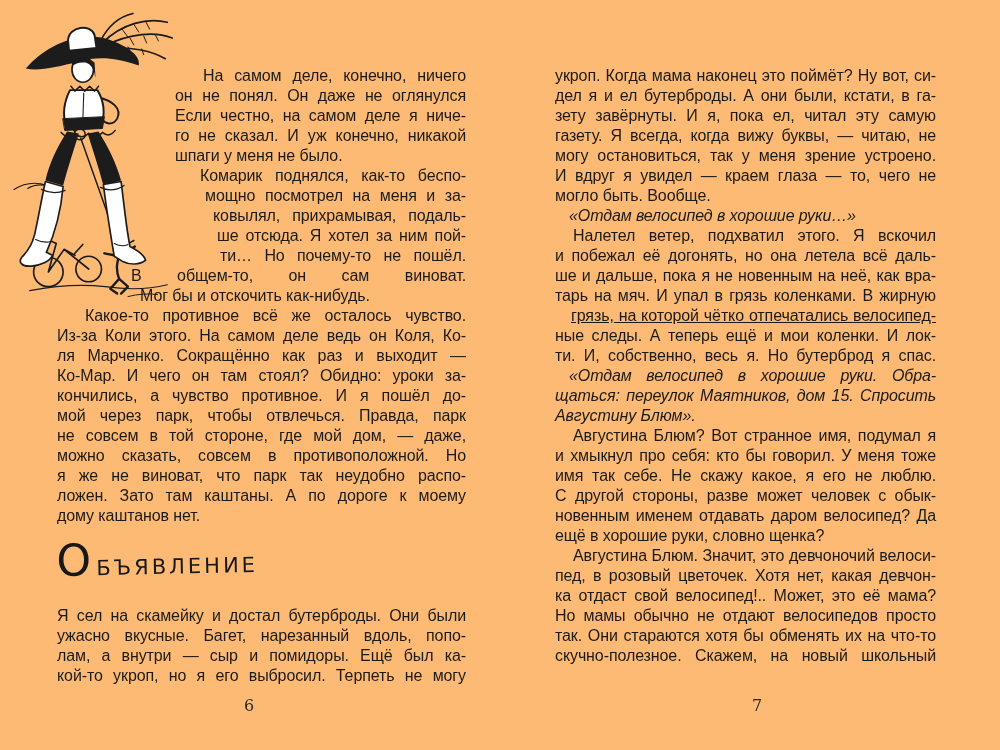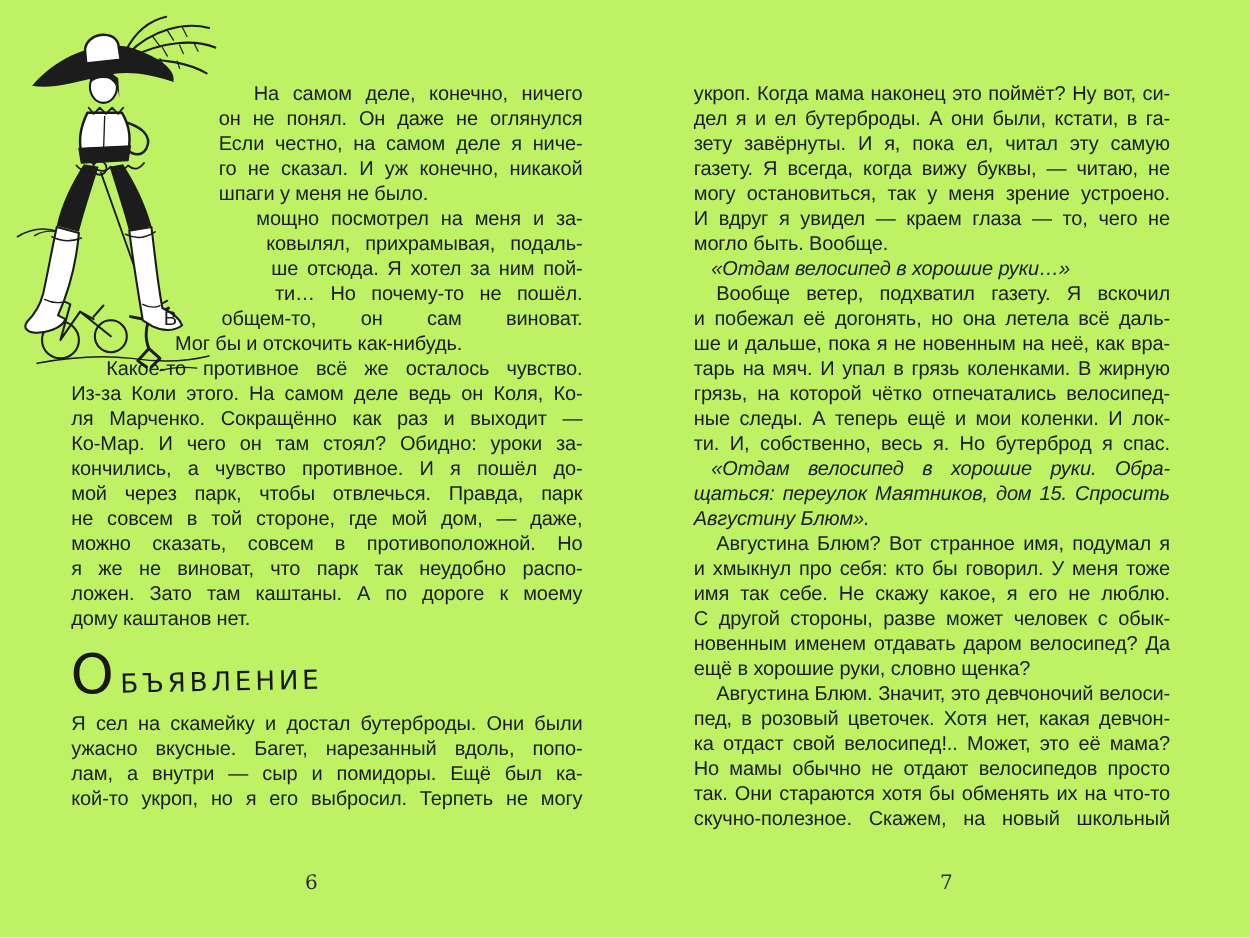--- a/index.html
+++ b/index.html
@@ -1,34 +1,34 @@
 <!DOCTYPE html>
 <html><head>
 <meta charset="utf-8">
 <style>
   html,body{margin:0;padding:0;background:#fff;}
   .spread{
-    position:relative;width:1000px;height:750px;background:#bef264;overflow:hidden;
+    position:relative;width:1000px;height:750px;background:#fdba74;overflow:hidden;
     color:#1b1b1b;font-family:"Liberation Sans",sans-serif;
   }
   .page{position:absolute;top:66px;}
   #page-left{left:57px;width:409px;}
   #page-right{left:555px;width:381px;}
   .line{line-height:20px;font-size:16px;letter-spacing:-0.1px;}
   .line.j{text-align:justify;text-align-last:justify;}
   .line.l{text-align:left;text-align-last:left;}
   .sec.it .line{font-style:italic;}
   .chapter-heading{
     display:block;margin:10px 0 0 0;height:50px;line-height:50px;
     font-family:"DejaVu Sans",sans-serif;text-transform:uppercase;
     font-size:21px;letter-spacing:3px;color:#181818;transform:rotate(-1.2deg);
     transform-origin:left bottom;
   }
   .chapter-heading::first-letter{font-size:44px;letter-spacing:5px;}
-  .sec.after-heading{margin-top:4px;}
+  .sec.after-heading{margin-top:20px;}
   .folio{
     position:absolute;top:696px;width:22px;text-align:center;
     font-family:"DejaVu Serif",serif;font-size:16px;color:#2a2a2a;
   }
   #folio-left{left:238px;}
   #folio-right{left:746px;}
   .illustration{position:absolute;left:12px;top:4px;width:172px;height:302px;}
 </style>
 </head>
 <body>
@@ -101,20 +101,21 @@
 
   <div class="page" id="page-left">
       <div class="sec">
         <div class="line j" style="margin-left: 146px;">На самом деле, конечно, ничего</div>
         <div class="line j" style="margin-left: 118px;">он не понял. Он даже не оглянулся</div>
         <div class="line j" style="margin-left: 118px;">Если честно, на самом деле я ниче-</div>
         <div class="line j" style="margin-left: 118px;">го не сказал. И уж конечно, никакой</div>
         <div class="line l" style="margin-left: 118px;">шпаги у меня не было.</div>
       </div>
       <div class="sec">
+        <div class="line j" style="margin-left: 143px;">Комарик поднялся, как-то беспо-</div>
         <div class="line j" style="margin-left: 148px;">мощно посмотрел на меня и за-</div>
         <div class="line j" style="margin-left: 156px;">ковылял, прихрамывая, подаль-</div>
         <div class="line j" style="margin-left: 160px;">ше отсюда. Я хотел за ним пой-</div>
         <div class="line j" style="margin-left: 163px;">ти… Но почему-то не пошёл.</div>
         <div class="line j" style="margin-left: 74px;">В общем-то, он сам виноват.</div>
         <div class="line l" style="margin-left: 83px;">Мог бы и отскочить как-нибудь.</div>
       </div>
       <div class="sec">
         <div class="line j" style="margin-left: 28px;">Какое-то противное всё же осталось чувство.</div>
         <div class="line j" style="margin-left: 0px;">Из-за Коли этого. На самом деле ведь он Коля, Ко-</div>
@@ -143,25 +144,25 @@
         <div class="line j" style="margin-left: 0px;">зету завёрнуты. И я, пока ел, читал эту самую</div>
         <div class="line j" style="margin-left: 0px;">газету. Я всегда, когда вижу буквы, — читаю, не</div>
         <div class="line j" style="margin-left: 0px;">могу остановиться, так у меня зрение устроено.</div>
         <div class="line j" style="margin-left: 0px;">И вдруг я увидел — краем глаза — то, чего не</div>
         <div class="line l" style="margin-left: 0px;">могло быть. Вообще.</div>
       </div>
       <div class="sec it">
         <div class="line l" style="margin-left: 14px;">«Отдам велосипед в хорошие руки…»</div>
       </div>
       <div class="sec">
-        <div class="line j" style="margin-left: 18px;">Вообще ветер, подхватил газету. Я вскочил</div>
+        <div class="line j" style="margin-left: 18px;">Налетел ветер, подхватил этого. Я вскочил</div>
         <div class="line j" style="margin-left: 0px;">и побежал её догонять, но она летела всё даль-</div>
         <div class="line j" style="margin-left: 0px;">ше и дальше, пока я не новенным на неё, как вра-</div>
         <div class="line j" style="margin-left: 0px;">тарь на мяч. И упал в грязь коленками. В жирную</div>
-        <div class="line j" style="margin-left: 0px;">грязь, на которой чётко отпечатались велосипед-</div>
+        <div class="line j" style="margin-left: 16px; text-decoration: underline;">грязь, на которой чётко отпечатались велосипед-</div>
         <div class="line j" style="margin-left: 0px;">ные следы. А теперь ещё и мои коленки. И лок-</div>
         <div class="line j" style="margin-left: 0px;">ти. И, собственно, весь я. Но бутерброд я спас.</div>
       </div>
       <div class="sec it">
         <div class="line j" style="margin-left: 14px;">«Отдам велосипед в хорошие руки. Обра-</div>
         <div class="line j" style="margin-left: 0px;">щаться: переулок Маятников, дом 15. Спросить</div>
         <div class="line l" style="margin-left: 0px;">Августину Блюм».</div>
       </div>
       <div class="sec">
         <div class="line j" style="margin-left: 18px;">Августина Блюм? Вот странное имя, подумал я</div>

